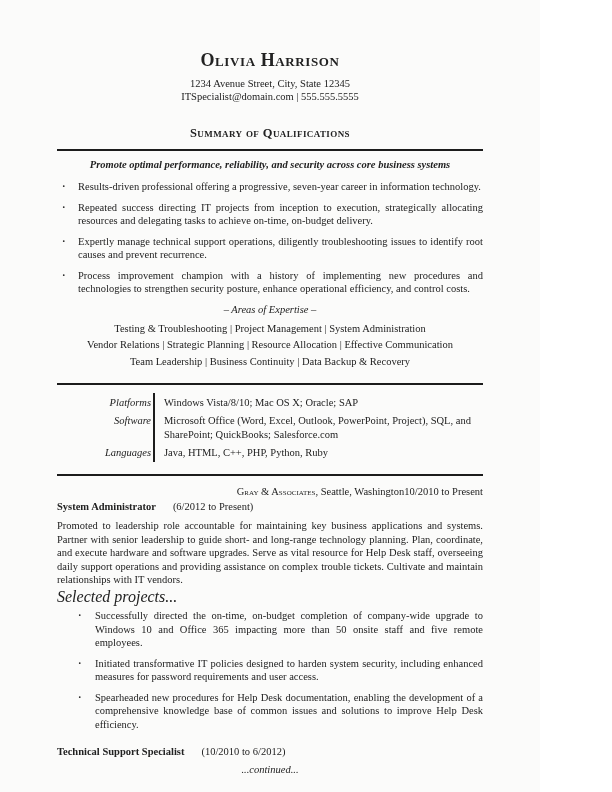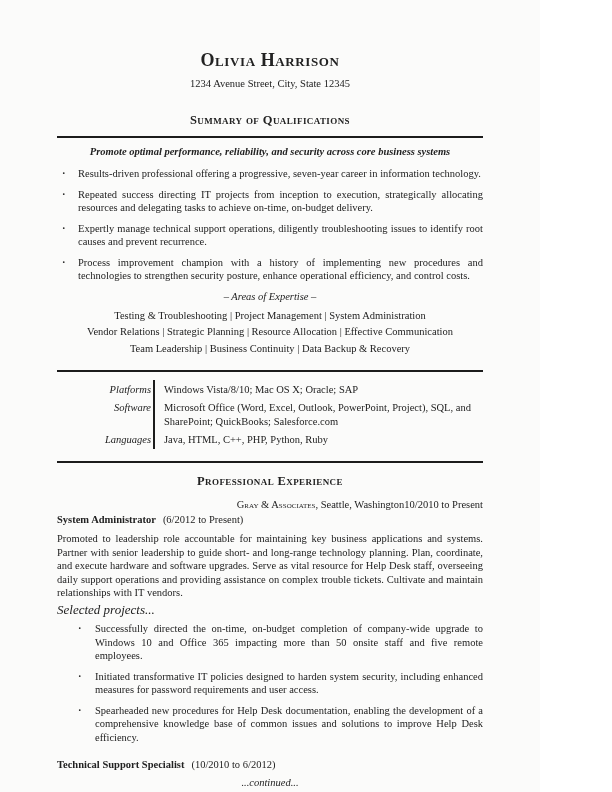--- a/index.html
+++ b/index.html
@@ -105,31 +105,31 @@
   .company-row {
     margin-top: 9px;
     display: flex;
     justify-content: flex-end;
     font-size: 10.5px;
     line-height: 13.5px;
   }
   .company-name { font-variant: small-caps; }
   .job-title-row { margin-top: 1px; font-size: 10.5px; line-height: 13.5px; }
   .job-title { font-weight: bold; }
-  .job-dates { margin-left: 7px; }
+  .job-dates { margin-left: 17px; }
   .job-paragraph {
     margin-top: 6px;
     font-size: 10.5px;
     line-height: 13.5px;
     text-align: justify;
   }
   .projects-label {
     margin-top: 3px;
     font-style: italic;
-    font-size: 13px;
+    font-size: 16px;
     line-height: 13.5px;
   }
   .project-list { margin-top: 6px; list-style: none; }
   .project-list li {
     display: flex;
     margin-bottom: 7px;
     font-size: 10.5px;
     line-height: 13.5px;
   }
   .project-marker {
@@ -148,20 +148,21 @@
 </style>
 </head>
 <body>
 
 <div class="page">
   <div class="content">
 
     <div class="name">Olivia Harrison</div>
     <div class="contact-block">
       <div class="contact-line">1234 Avenue Street, City, State 12345</div>
+      <div class="contact-line">ITSpecialist@domain.com | 555.555.5555</div>
     </div>
 
     <div class="section-heading heading-summary">Summary of Qualifications</div>
     <div class="rule rule-summary"></div>
     <div class="tagline">Promote optimal performance, reliability, and security across core business systems</div>
 
     <ul class="bullet-list">
       <li>
         <span class="bullet-marker">·</span>
         <span class="bullet-text">Results-driven professional offering a progressive, seven-year career in information technology.</span>
@@ -200,21 +201,20 @@
           <td class="prof-value">Microsoft Office (Word, Excel, Outlook, PowerPoint, Project), SQL, and SharePoint; QuickBooks; Salesforce.com</td>
         </tr>
         <tr>
           <td class="prof-label">Languages</td>
           <td class="prof-value">Java, HTML, C++, PHP, Python, Ruby</td>
         </tr>
       </tbody>
     </table>
 
     <div class="rule rule-experience"></div>
-    <div class="section-heading heading-experience">Professional Experience</div>
 
     <div class="company-row">
       <span><span class="company-name">Gray &amp; Associates</span><span>, Seattle, Washington</span></span>
       <span>10/2010 to Present</span>
     </div>
 
     <div class="job-title-row">
       <span class="job-title">System Administrator</span><span class="job-dates">(6/2012 to Present)</span>
     </div>
 

